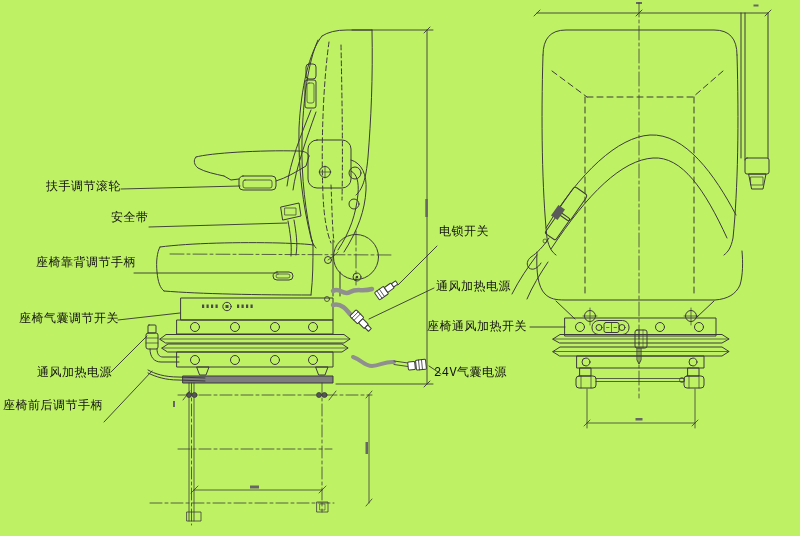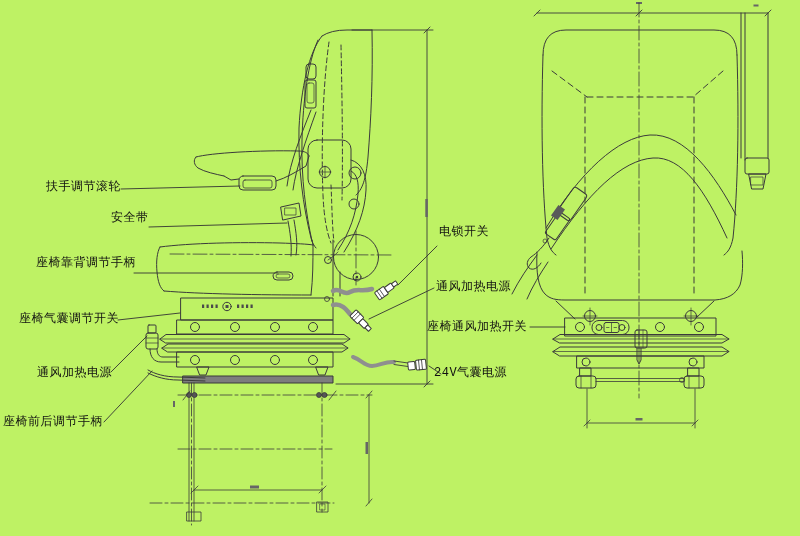--- a/index.html
+++ b/index.html
@@ -283,19 +283,19 @@
       <path d="M441,374 L429,366"></path>
     </g>
   </g>
 </svg>
 
 <div class="lbl" style="left:46px;top:181px">扶手调节滚轮</div>
 <div class="lbl" style="left:111px;top:212px">安全带</div>
 <div class="lbl" style="left:36px;top:257px">座椅靠背调节手柄</div>
 <div class="lbl" style="left:19px;top:313px">座椅气囊调节开关</div>
 <div class="lbl" style="left:37px;top:367px">通风加热电源</div>
-<div class="lbl" style="left:3px;top:416px">座椅前后调节手柄</div>
+<div class="lbl" style="left:3px;top:400px">座椅前后调节手柄</div>
 <div class="lbl" style="left:439px;top:226px">电锁开关</div>
 <div class="lbl" style="left:436px;top:281px">通风加热电源</div>
 <div class="lbl" style="left:427px;top:321px">座椅通风加热开关</div>
 <div class="lbl" style="left:434px;top:367px">24V气囊电源</div>
 
 </div>
 
 </body></html>

